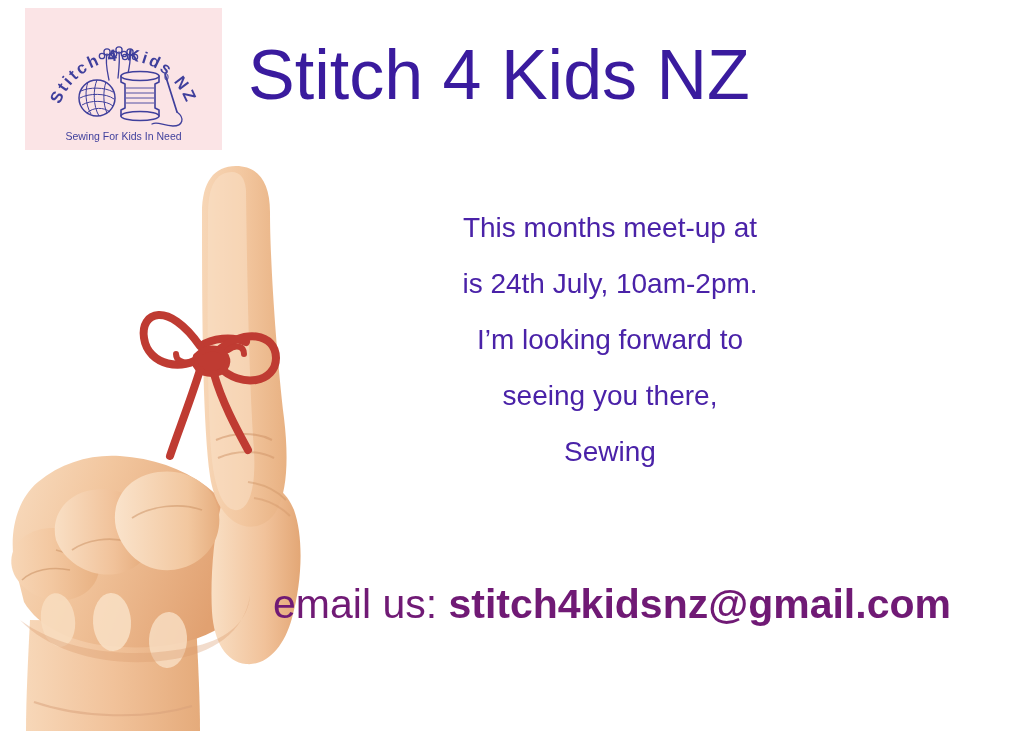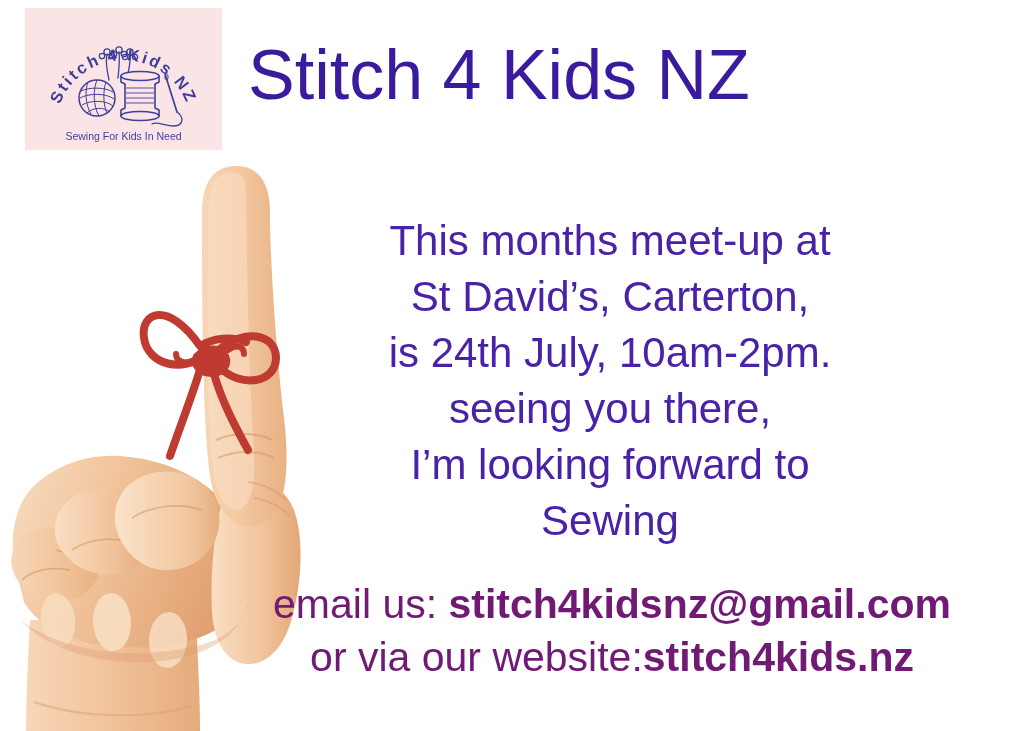--- a/index.html
+++ b/index.html
@@ -58,25 +58,25 @@
     line-height: 84px;
     font-weight: normal;
     letter-spacing: 0px;
     white-space: nowrap;
   }
 
   
   #message-block {
     position: absolute;
     left: 300px;
-    top: 213px;
+    top: 200px;
     width: 620px;
     text-align: center;
     color: #4a22a8;
-    font-size: 42px;
+    font-size: 28px;
     line-height: 56px;
   }
   #message-block .msg-line {
     display: block;
     white-space: nowrap;
   }
 
   
   #contact-block {
     position: absolute;
@@ -262,25 +262,23 @@
         <path d="M 228,200 C 236,194 244,196 244,204" stroke-width="6"></path>
         <path d="M 192,212 C 182,214 176,210 176,204" stroke-width="6"></path>
       </g>
     </svg>
   </div>
 
   <div id="poster-title">Stitch 4 Kids NZ</div>
 
   <div id="message-block">
     <span class="msg-line">This months meet-up at</span>
-    <span class="msg-line">St David’s, Carterton,</span>
     <span class="msg-line">is 24th July, 10am-2pm.</span>
+    <span class="msg-line">I’m looking forward to</span>
     <span class="msg-line">seeing you there,</span>
-    <span class="msg-line">I’m looking forward to</span>
     <span class="msg-line">Sewing</span>
   </div>
 
   <div id="contact-block">
     <span class="contact-line"><span>email us: </span><span class="strong">stitch4kidsnz@gmail.com</span></span>
-    <span class="contact-line"><span>or via our website:</span><span class="strong">stitch4kids.nz</span></span>
   </div>
 
 </div>
 
 </body></html>

